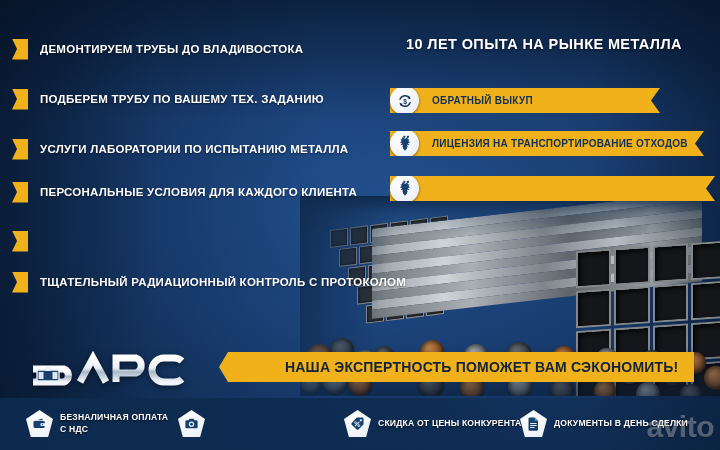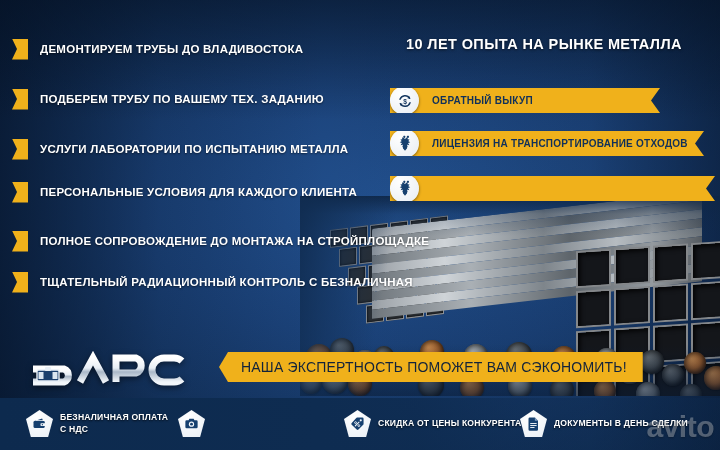--- a/index.html
+++ b/index.html
@@ -83,21 +83,21 @@
 
   
   .logo{position:absolute;left:24px;top:349px;height:40px;display:flex;align-items:center;}
   .logo svg{display:block;filter:drop-shadow(0 2px 3px rgba(0,0,0,.5));}
 
   
   .banner{position:absolute;left:219px;top:352px;height:30px;background:var(--y);
     clip-path:polygon(9px 0,100% 0,100% 100%,9px 100%,0 50%);
     display:flex;align-items:center;padding-left:22px;padding-right:16px;
     filter:drop-shadow(0 2px 4px rgba(0,0,0,.5));}
-  .banner span{color:#12233b;font-size:14px;font-weight:400;letter-spacing:.2px;white-space:nowrap;}
+  .banner span{color:#12233b;font-size:14px;font-weight:700;letter-spacing:.2px;white-space:nowrap;margin-left:44px;}
 
   
   .botbar{position:absolute;left:0;right:0;bottom:0;height:52px;}
   .botbar .tint{position:absolute;inset:0;
     background:linear-gradient(90deg,#0d2a4e 0%,#0e2c51 44%,rgba(13,42,78,.80) 58%,rgba(13,42,78,.45) 72%,rgba(13,42,78,.30) 100%);}
   .bitem{position:absolute;display:flex;align-items:center;gap:7px;top:12px;}
   .pent{width:27px;height:27px;flex:none;
     background:radial-gradient(circle at 38% 26%,#ffffff,#e9eff5);
     clip-path:polygon(50% 0,100% 33%,82% 100%,18% 100%,0 33%);
     display:flex;align-items:center;justify-content:center;
@@ -275,25 +275,24 @@
       <div class="feat" style="left: 12px; top: 138px;">
         <div class="flag"></div>
      <span>УСЛУГИ ЛАБОРАТОРИИ ПО ИСПЫТАНИЮ МЕТАЛЛА</span>
       </div>
       <div class="feat" style="left: 12px; top: 181px;">
         <div class="flag"></div>
      <span>ПЕРСОНАЛЬНЫЕ УСЛОВИЯ ДЛЯ КАЖДОГО КЛИЕНТА</span>
       </div>
       <div class="feat" style="left: 12px; top: 230px;">
         <div class="flag"></div>
-     <span>ПОЛНОЕ СОПРОВОЖДЕНИЕ ДО МОНТАЖА НА СТРОЙПЛОЩАДКЕ</span>
       </div>
       <div class="feat" style="left: 12px; top: 271px;">
         <div class="flag"></div>
-     <span>ТЩАТЕЛЬНЫЙ РАДИАЦИОННЫЙ КОНТРОЛЬ С БЕЗНАЛИЧНАЯ</span>
+     <span>ТЩАТЕЛЬНЫЙ РАДИАЦИОННЫЙ КОНТРОЛЬ С ПРОТОКОЛОМ</span>
       </div>
     </div>
 
   <div class="headline">10 ЛЕТ ОПЫТА НА РЫНКЕ МЕТАЛЛА</div>
 
   <div id="badges">
       <div class="ribbon" style="left: 390px; top: 88px; width: 270px;">
         <div class="rb-ico">
           <svg width="16" height="16" viewBox="0 0 24 24">
       <g fill="none" stroke="#14365f" stroke-width="2.1" stroke-linecap="round">

